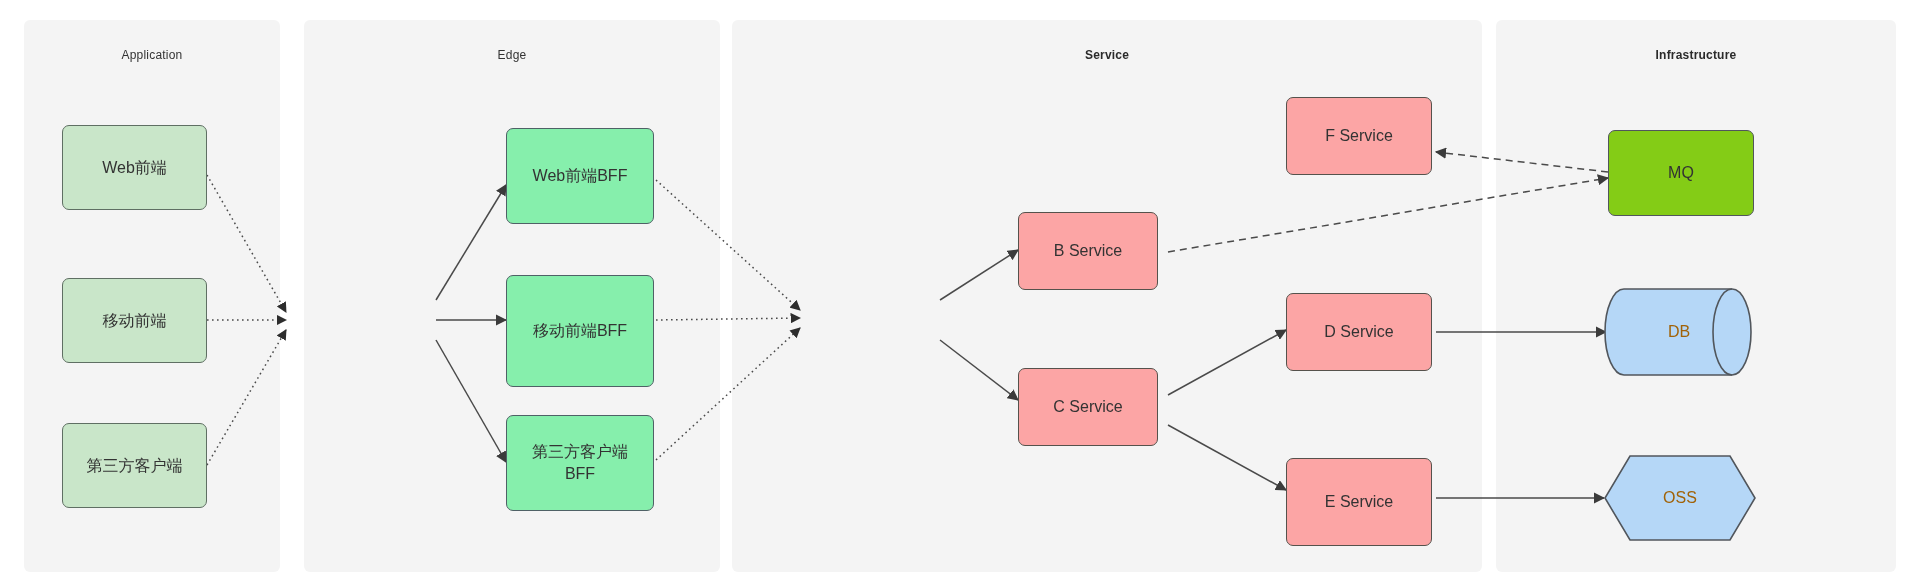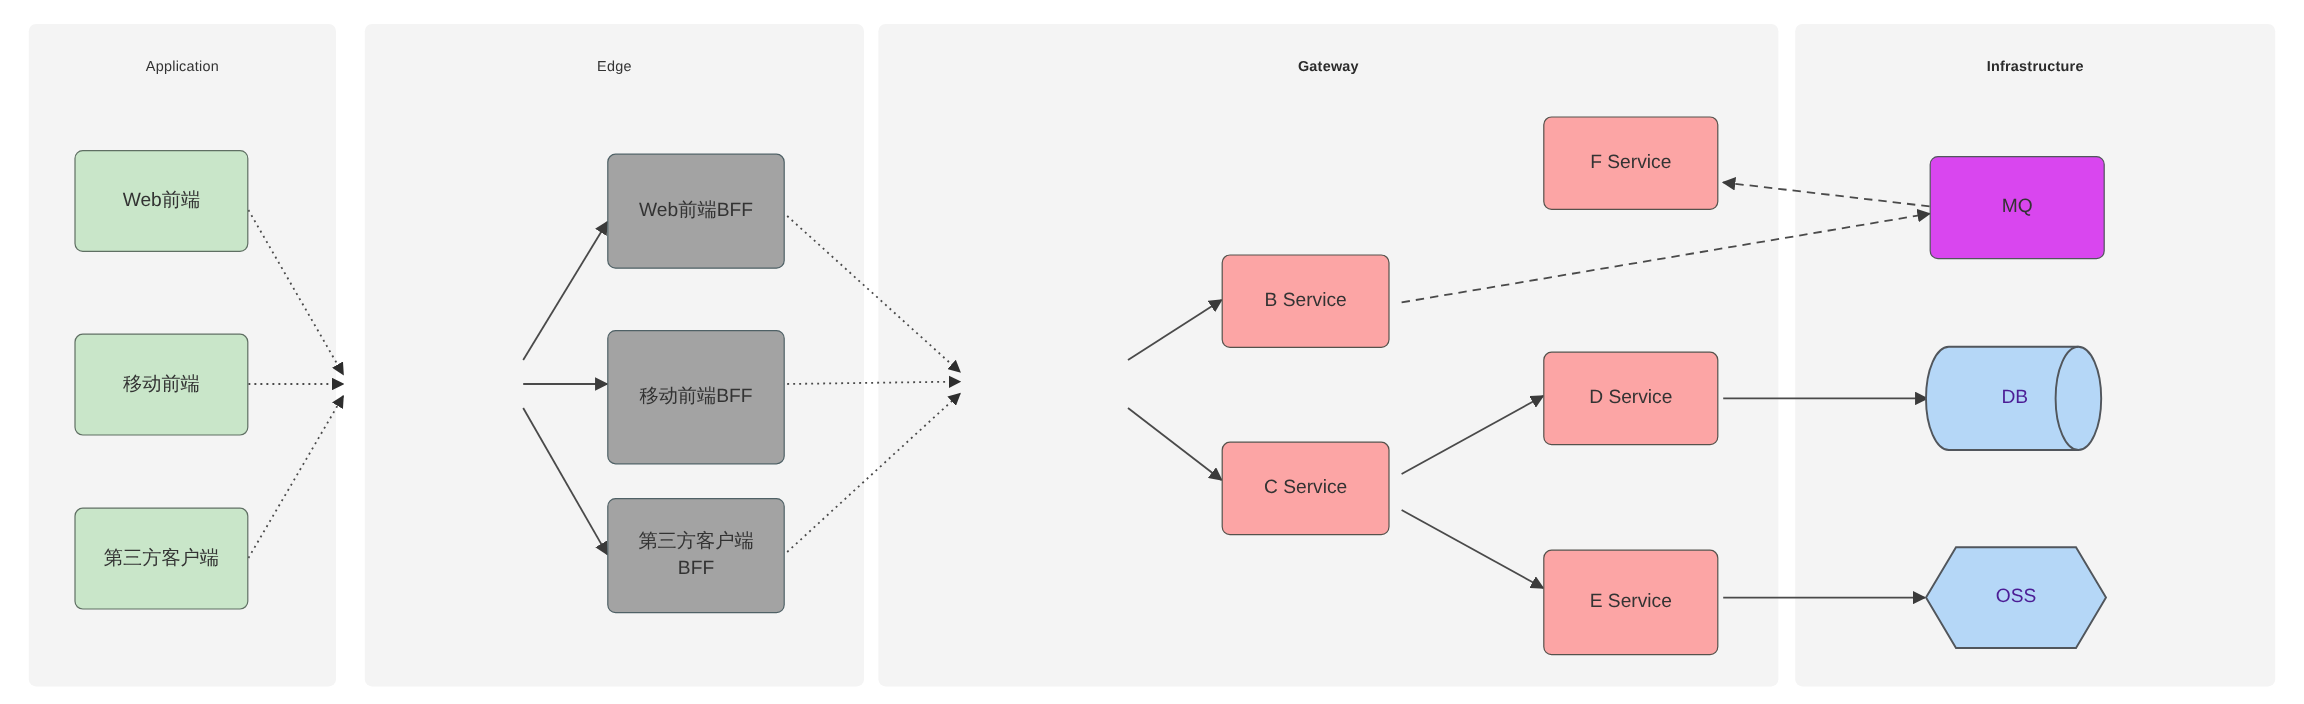--- a/index.html
+++ b/index.html
@@ -4,42 +4,42 @@
 <style>
   html,body{margin:0;padding:0;background:#ffffff;}
   body{font-family:"Liberation Sans","DejaVu Sans",sans-serif;}
   #canvas{position:relative;width:1920px;height:587px;background:#ffffff;overflow:hidden;}
   .panel{position:absolute;background:#f4f4f4;border-radius:6px;}
   .panel-title{position:absolute;text-align:center;font-size:12px;color:#333333;letter-spacing:.2px;white-space:nowrap;}
   .panel-title.bold{font-weight:700;color:#2b2b2b;}
   .node{position:absolute;box-sizing:border-box;display:flex;align-items:center;justify-content:center;text-align:center;
         font-size:16px;color:#333333;line-height:1.35;border:1.6px solid #5a6360;border-radius:7px;}
   .node.green{background:#c9e6c9;border-color:#5f6f63;}
-  .node.cyan{background:#a3a3a3;border-color:#4f6166;}
+  .node.cyan{background:#86efac;border-color:#4f6166;}
   .node.orange{background:#fca5a5;border-color:#55524c;}
-  .node.blue{background:#d946ef;border-color:#51565c;}
+  .node.blue{background:#84cc16;border-color:#51565c;}
   .shape-wrap{position:absolute;}
   .shape-wrap svg{display:block;overflow:visible;}
   .shape-label{position:absolute;inset:0;display:flex;align-items:center;justify-content:center;
-               font-size:16px;color:#4c1d95;pointer-events:none;}
+               font-size:16px;color:#a16207;pointer-events:none;}
   svg.edges{position:absolute;left:0;top:0;width:1920px;height:587px;pointer-events:none;}
 </style>
 </head>
 <body>
 
 <div id="canvas">
 
   <div class="panel" style="left:24px;top:20px;width:256px;height:552px;"></div>
   <div class="panel" style="left:304px;top:20px;width:416px;height:552px;"></div>
   <div class="panel" style="left:732px;top:20px;width:750px;height:552px;"></div>
   <div class="panel" style="left:1496px;top:20px;width:400px;height:552px;"></div>
 
   <div class="panel-title" style="left:24px;top:48px;width:256px;">Application</div>
   <div class="panel-title" style="left:304px;top:48px;width:416px;">Edge</div>
-  <div class="panel-title bold" style="left:732px;top:48px;width:750px;">Gateway</div>
+  <div class="panel-title bold" style="left:732px;top:48px;width:750px;">Service</div>
   <div class="panel-title bold" style="left:1496px;top:48px;width:400px;">Infrastructure</div>
 
   <svg class="edges" viewBox="0 0 1920 587">
     <defs>
       <marker id="arrowSolid" viewBox="0 0 10 10" refX="9" refY="5" markerWidth="7.5" markerHeight="7.5" orient="auto-start-reverse">
         <path d="M 0 0 L 10 5 L 0 10 z" fill="#3b3b3b"></path>
       </marker>
       <marker id="arrowDot" viewBox="0 0 10 10" refX="9" refY="5" markerWidth="7" markerHeight="7" orient="auto-start-reverse">
         <path d="M 0 0 L 10 5 L 0 10 z" fill="#2d2d2d"></path>
       </marker>

